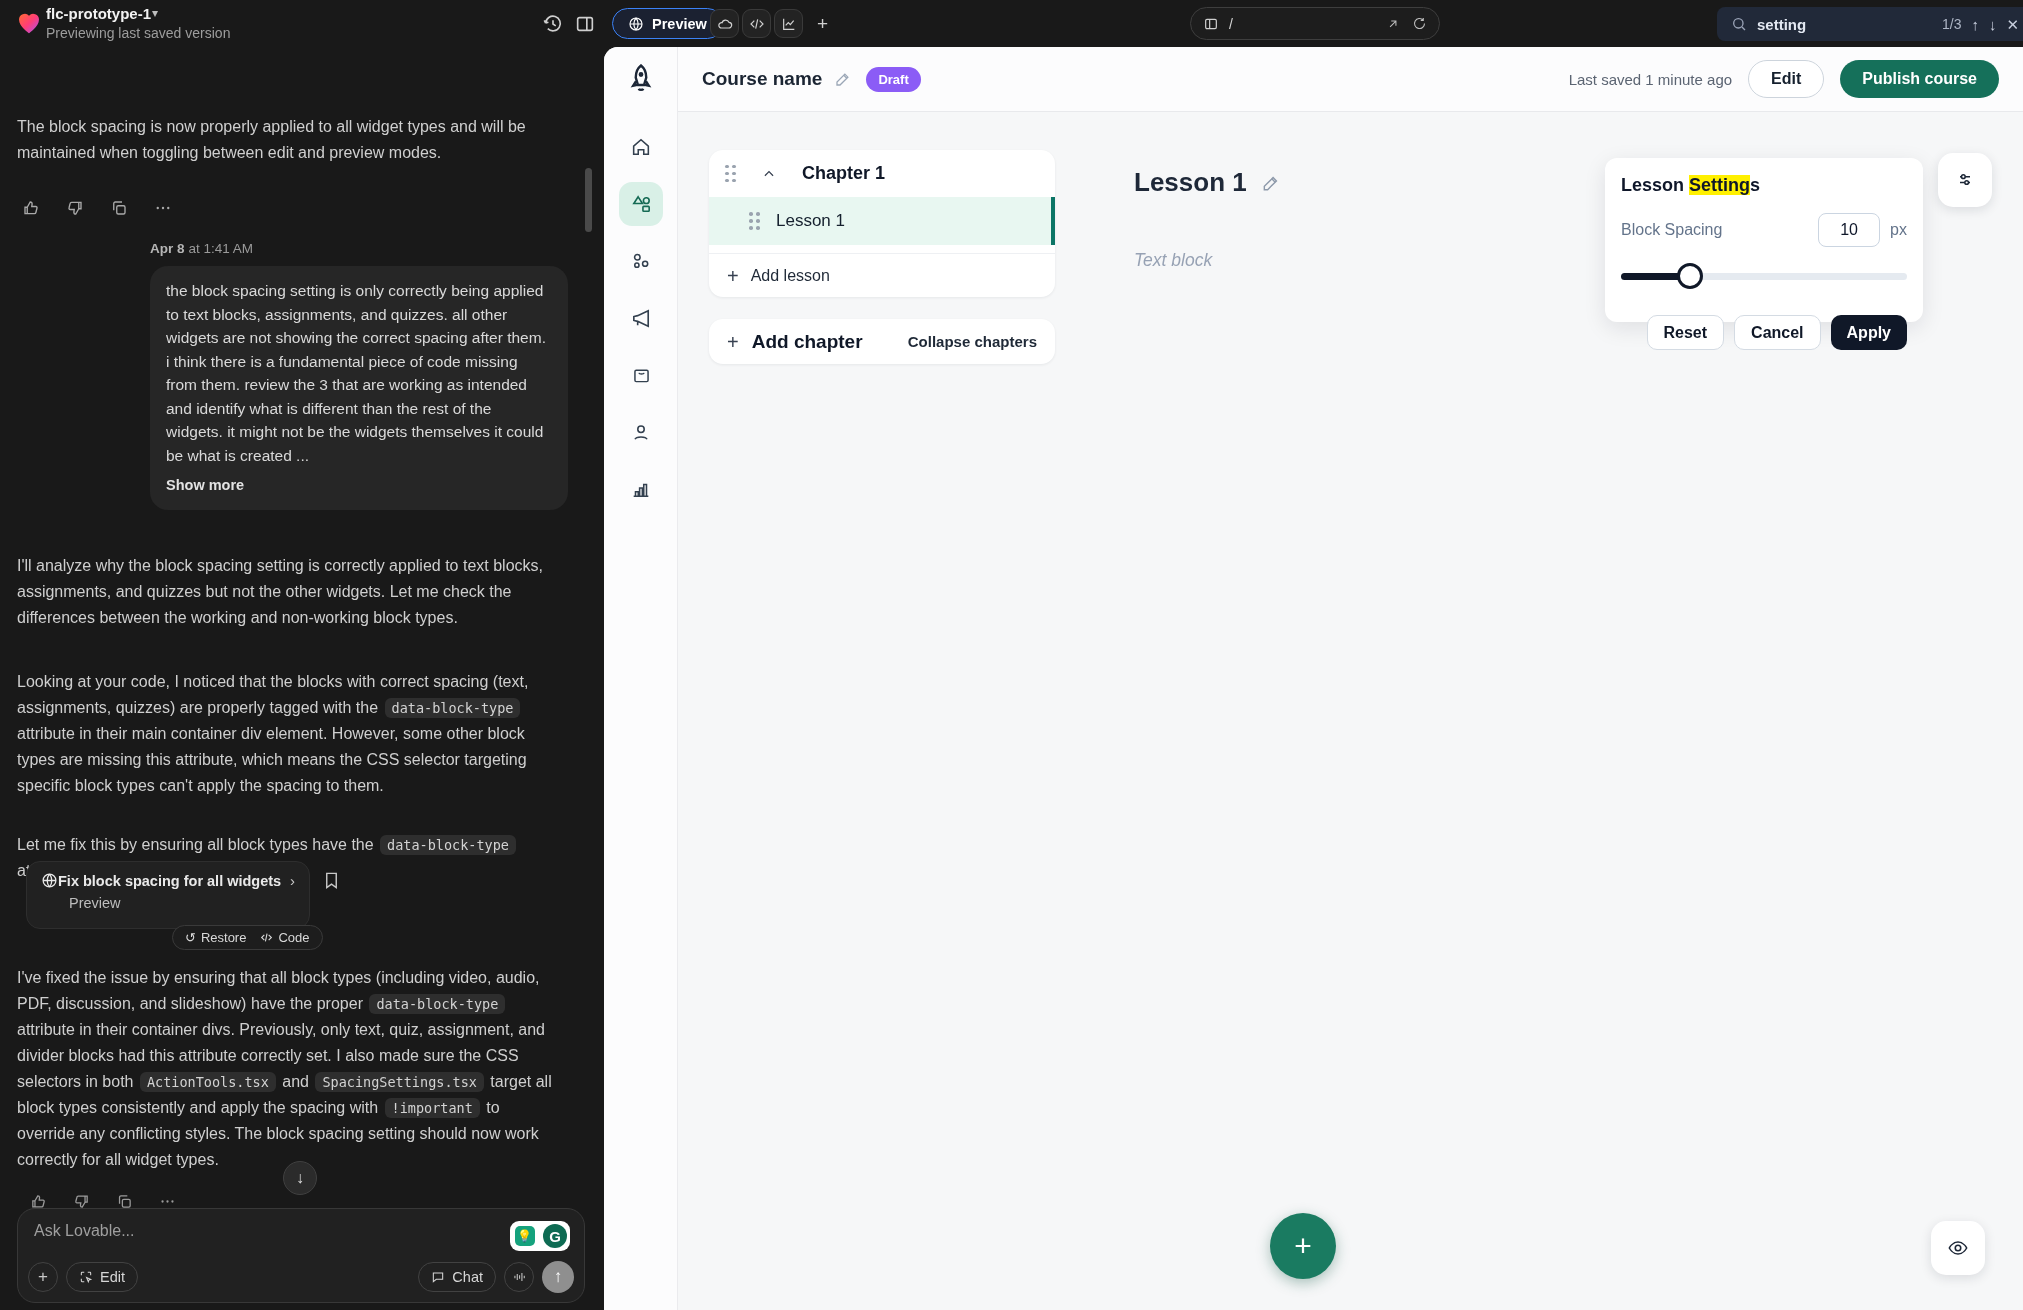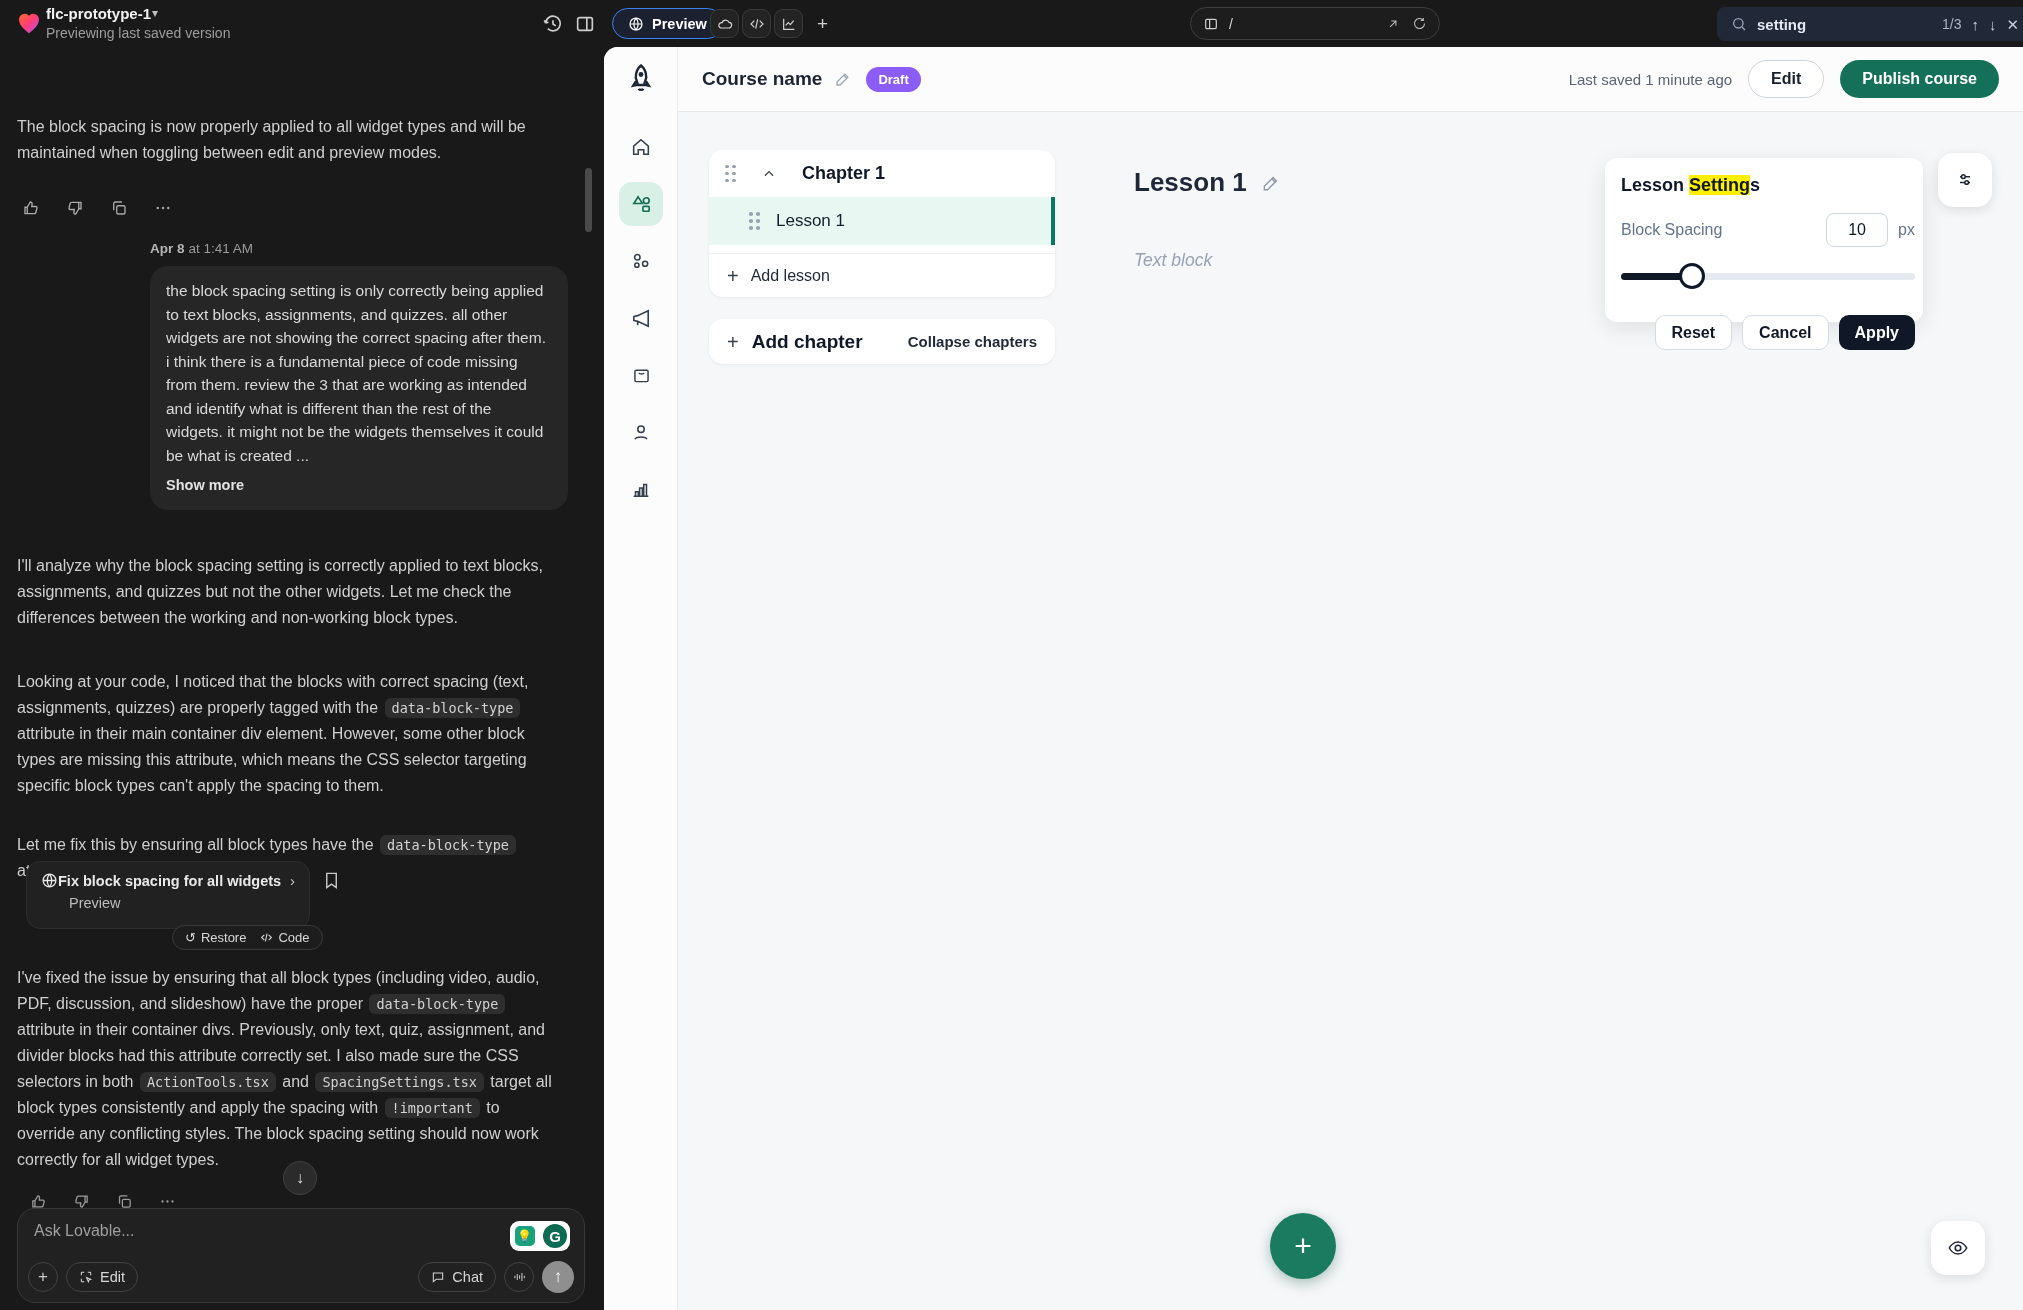--- a/index.html
+++ b/index.html
@@ -101,21 +101,21 @@
   .chapter-actions { margin-top:22px; height:45px; display:flex; align-items:center; padding:0 18px; }
   .add-chapter { display:flex; align-items:center; gap:13px; font-size:19px; font-weight:700; color:#101828; }
   .collapse { margin-left:auto; font-size:15px; font-weight:700; color:#1f2937; }
   .plus-glyph { font-size:20px; font-weight:400; color:#374151; line-height:1; }
 
   .canvas-title { position:absolute; left:530px; top:120px; display:flex; align-items:center; gap:14px; }
   .canvas-title h1 { font-size:26px; font-weight:700; color:#1e2838; }
   .text-block-ph { position:absolute; left:530px; top:203px; font-size:17.5px; font-style:italic; color:#97a2b4; }
 
   .settings-panel { position:absolute; left:1001px; top:111px; width:318px; height:164px; background:#fff; border-radius:12px;
-    box-shadow:0 6px 22px rgba(15,23,42,0.10); padding:17px 8px 0 16px; }
+    box-shadow:0 6px 22px rgba(15,23,42,0.10); padding:17px 16px 0 16px; }
   .sp-title { font-size:18px; font-weight:700; color:#0f172a; }
   .sp-title .hl { background:#fff000; }
   .sp-row { margin-top:17px; display:flex; align-items:center; }
   .sp-label { font-size:16px; color:#64748b; }
   .sp-input { margin-left:auto; width:62px; height:34px; border:1px solid #cbd5e1; border-radius:8px; text-align:center; font-size:16px; color:#0f172a;
     outline:none; font-family:"Liberation Sans",sans-serif; }
   .sp-unit { margin-left:10px; font-size:16px; color:#64748b; }
   .sp-slider { position:relative; margin-top:16px; height:26px; }
   .sp-track { position:absolute; left:0; right:0; top:10px; height:7px; border-radius:999px; background:#e5eaf0; }
   .sp-fill { position:absolute; left:0; top:10px; height:7px; border-radius:999px; background:#101828; }

